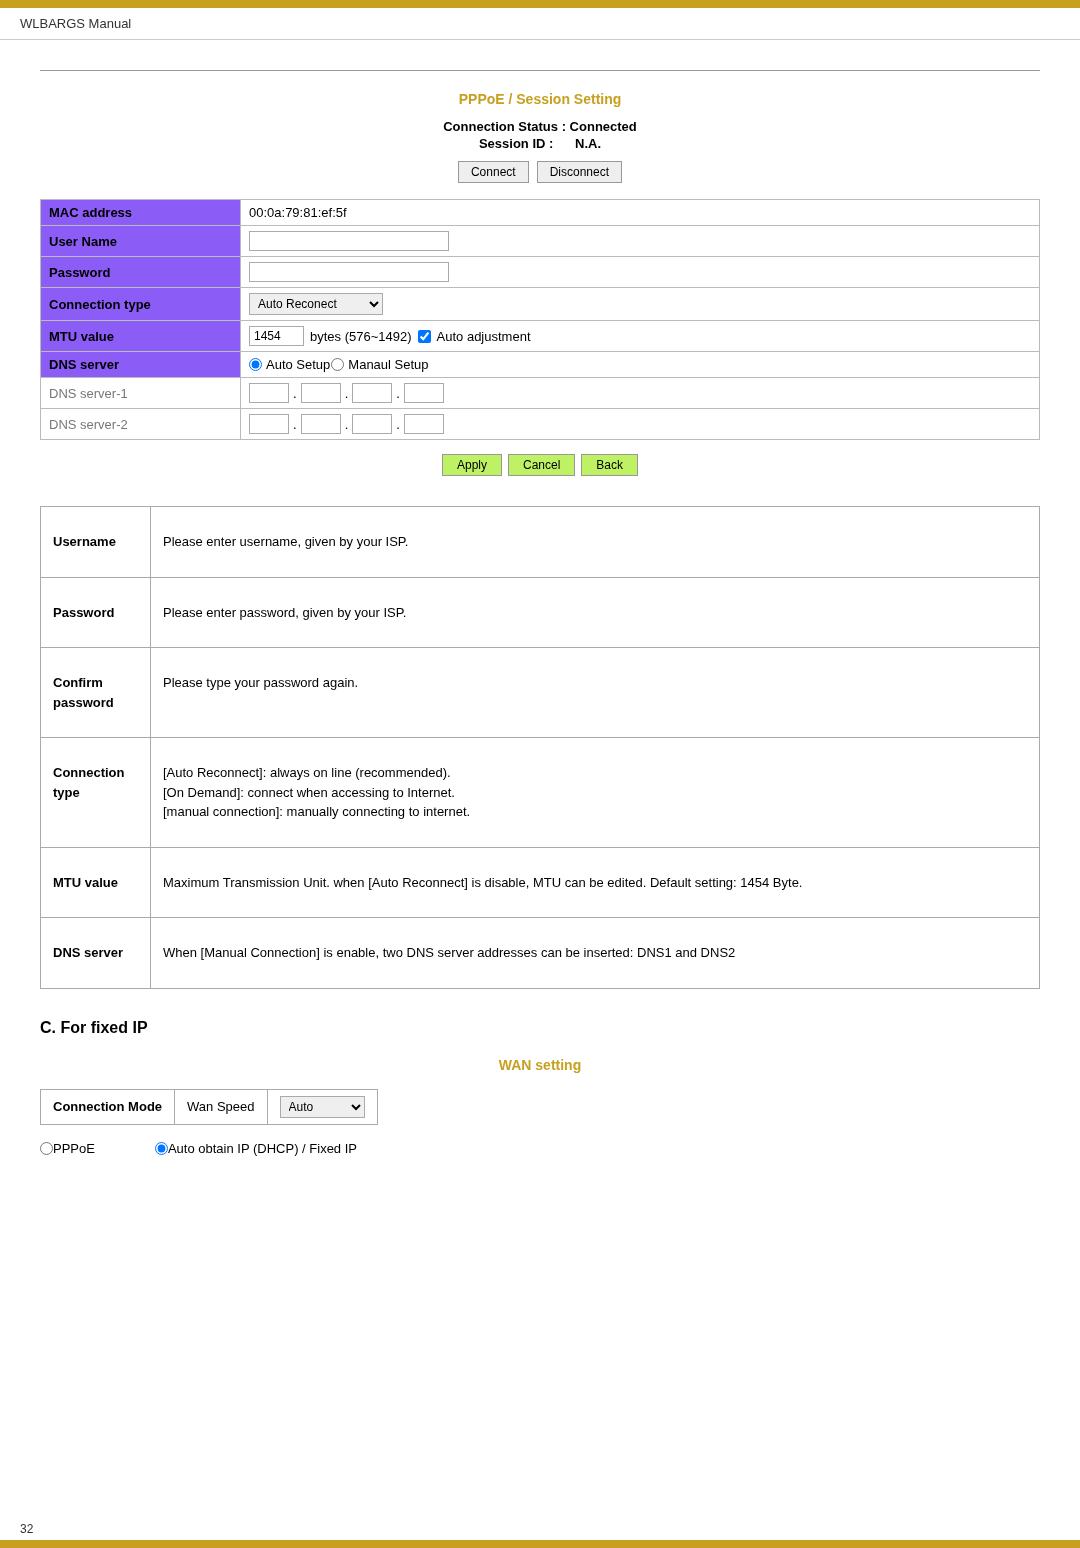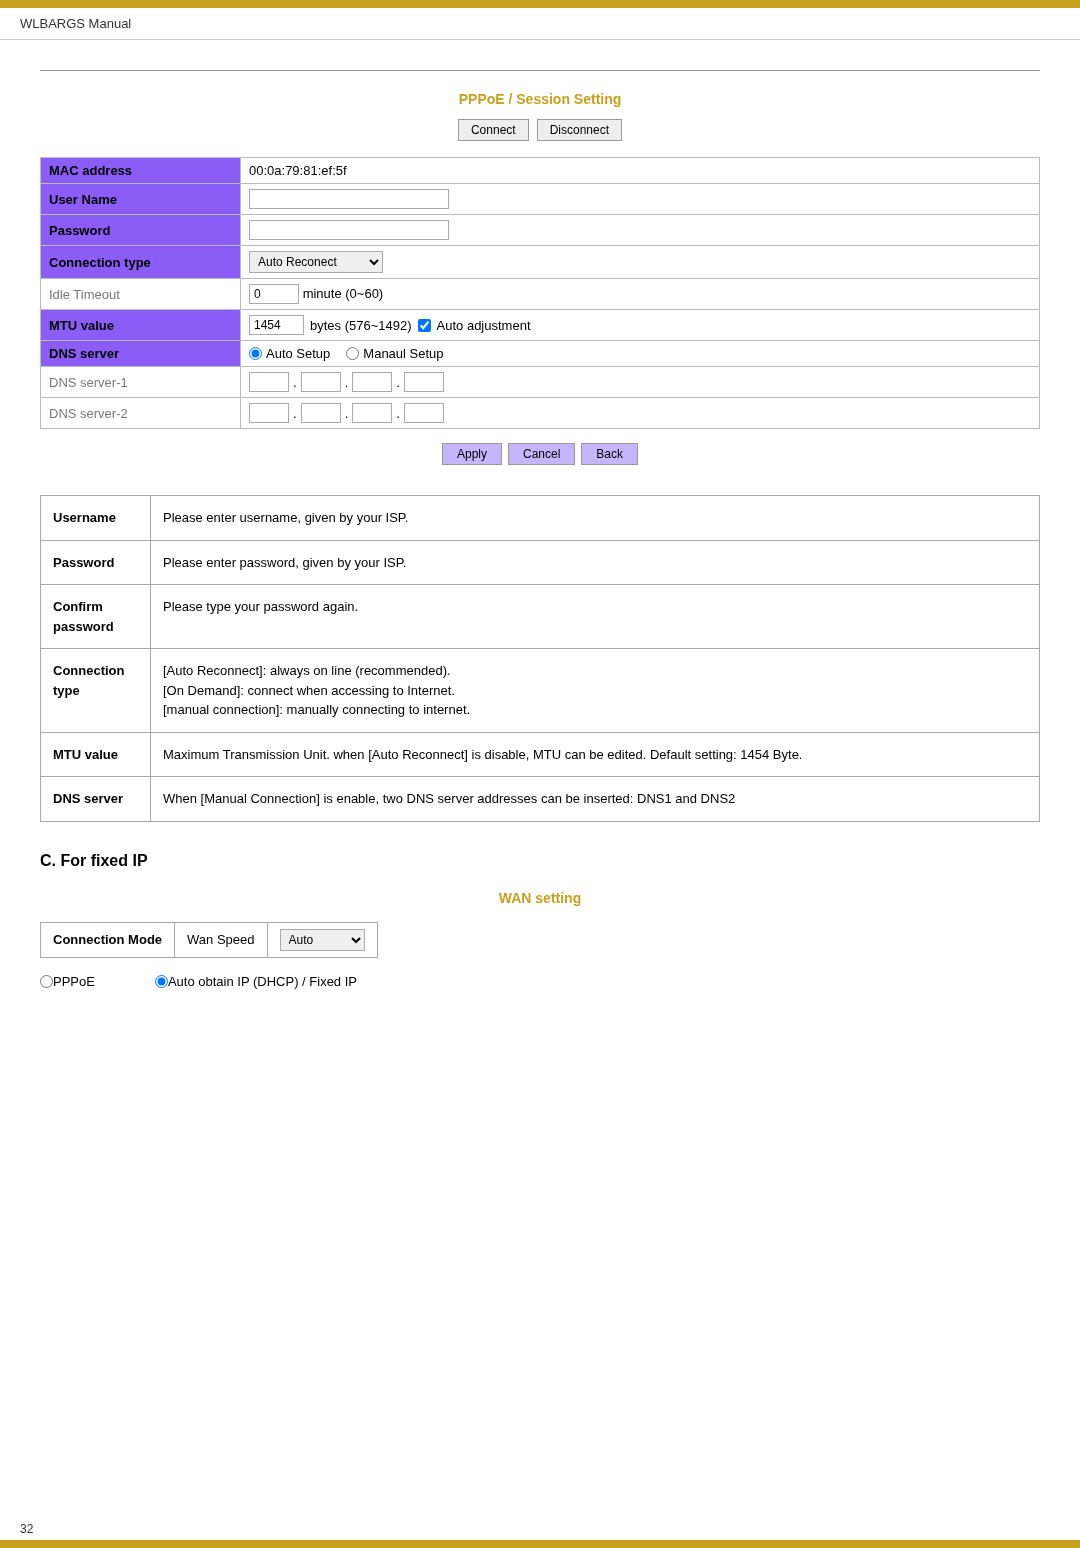--- a/index.html
+++ b/index.html
@@ -111,53 +111,53 @@
       gap: 6px;
     }
     .dns-server-row {
       display: flex;
       align-items: center;
       gap: 4px;
     }
     .radio-group {
       display: flex;
       align-items: flex-start;
-      gap: 16px;
+      gap: 1px;
     }
     .radio-group label {
       display: flex;
       align-items: center;
       gap: 4px;
       font-size: 13px;
       cursor: pointer;
     }
     .form-buttons {
       display: flex;
       justify-content: center;
       gap: 6px;
       margin-top: 4px;
       margin-bottom: 30px;
     }
     .form-buttons button {
       padding: 3px 14px;
       font-size: 12px;
       border: 1px solid #999;
-      background: #c4b5fd;
+      background: #bef264;
       cursor: pointer;
     }
     
     .help-table {
       width: 100%;
       border-collapse: collapse;
       margin-bottom: 30px;
       border: 1px solid #aaa;
     }
     .help-table td {
       border: 1px solid #aaa;
-      padding: 12px 12px;
+      padding: 25px 12px;
       vertical-align: top;
       font-size: 13px;
       line-height: 1.5;
     }
     .help-table td:first-child {
       width: 110px;
       font-weight: bold;
       white-space: nowrap;
     }
     
@@ -225,20 +225,31 @@
 <div class="header">
   <span>WLBARGS Manual</span>
 </div>
 
 <div class="main-content">
 
   <div class="section-divider"></div>
 
   <div class="pppoe-title">PPPoE / Session Setting</div>
 
+  <div class="connection-status-block">
+    <div class="status-line">
+      <span>Connection Status :</span>
+      <span>Connected</span>
+    </div>
+    <div class="session-line">
+      <span>Session ID :</span>
+      &nbsp;&nbsp;&nbsp;&nbsp;
+      <span>N.A.</span>
+    </div>
+  </div>
 
   <div class="connect-buttons">
     <button>Connect</button>
     <button>Disconnect</button>
   </div>
 
   <table class="settings-table">
     <tbody>
         <tr>
       <td>MAC address</td>
@@ -257,27 +268,20 @@
       </td>
     </tr>
     <tr>
       <td>Connection type</td>
       <td>
         <select class="connection-type-select">
           <option>Auto Reconect</option>
           <option>On Demand</option>
           <option>Manual Connection</option>
         </select>
-      </td>
-    </tr>
-    <tr>
-      <td class="light">Idle Timeout</td>
-      <td>
-        <input type="text" class="narrow" value="0" style="">
-        <span>minute (0~60)</span>
       </td>
     </tr>
     <tr>
       <td>MTU value</td>
       <td>
         <div class="mtu-row">
           <input type="text" class="mtu" value="1454" style="">
           <span>bytes (576~1492)</span>
           <input type="checkbox" checked="" style="">
           <span>Auto adjustment</span>

